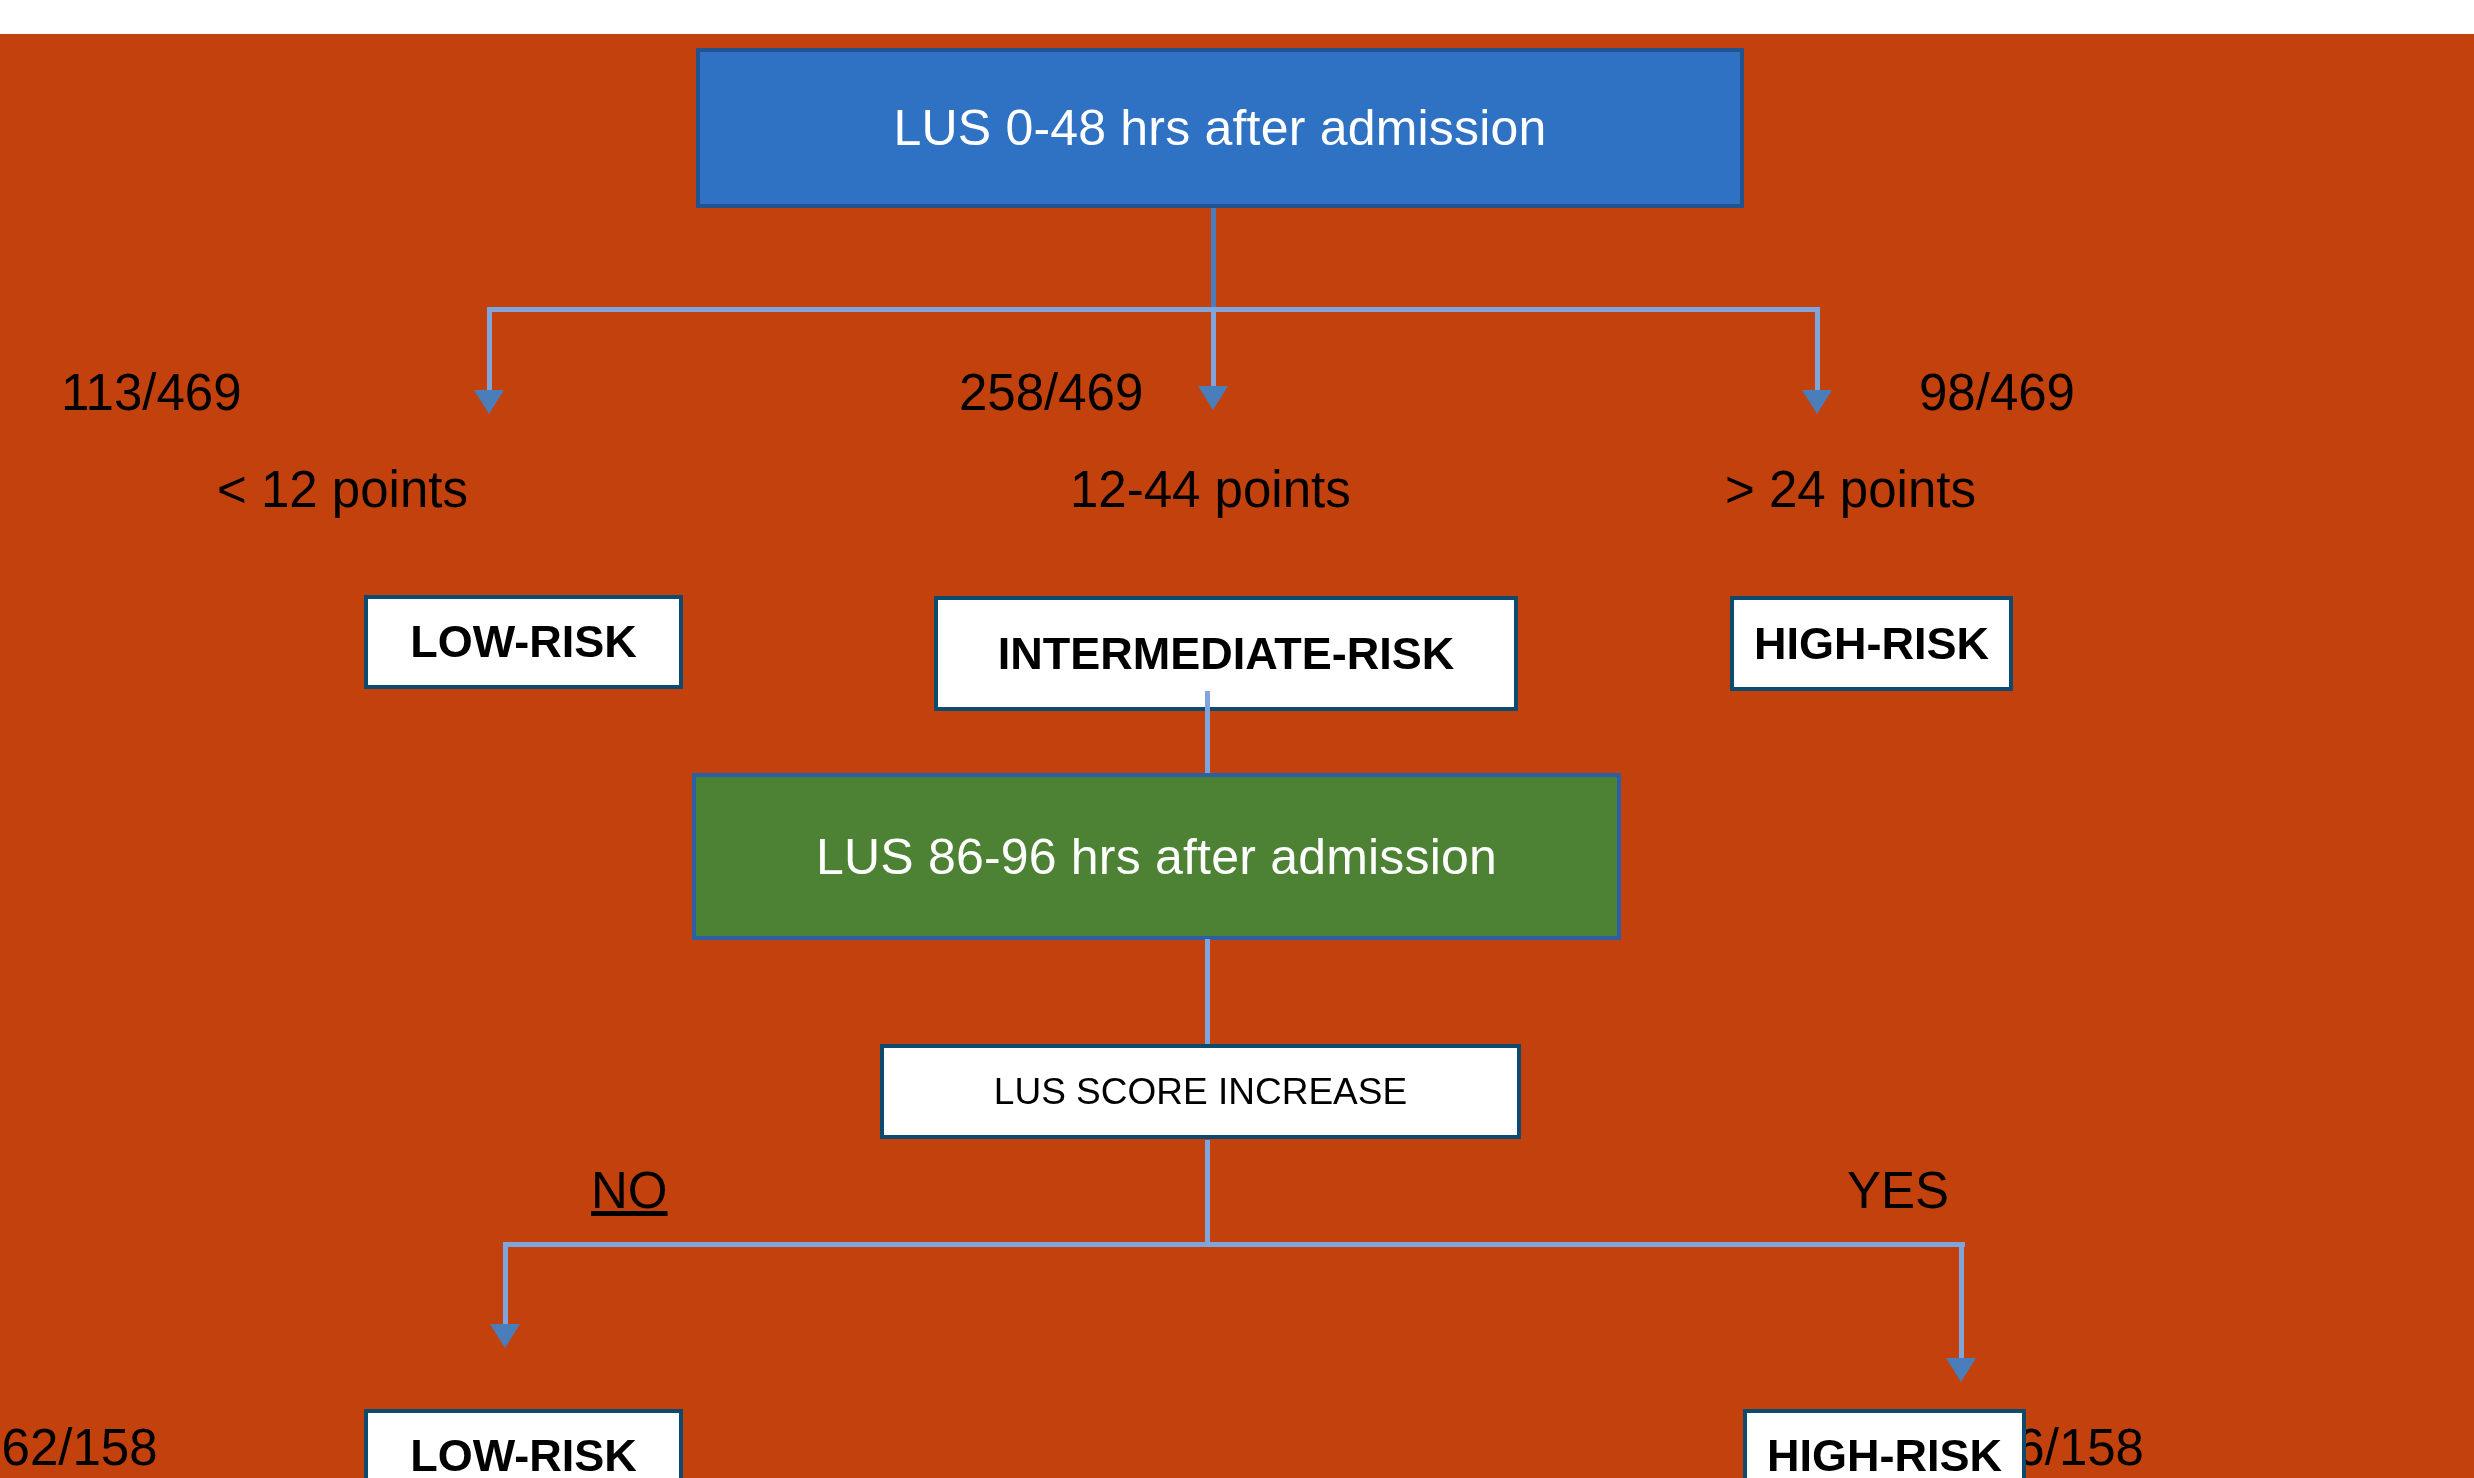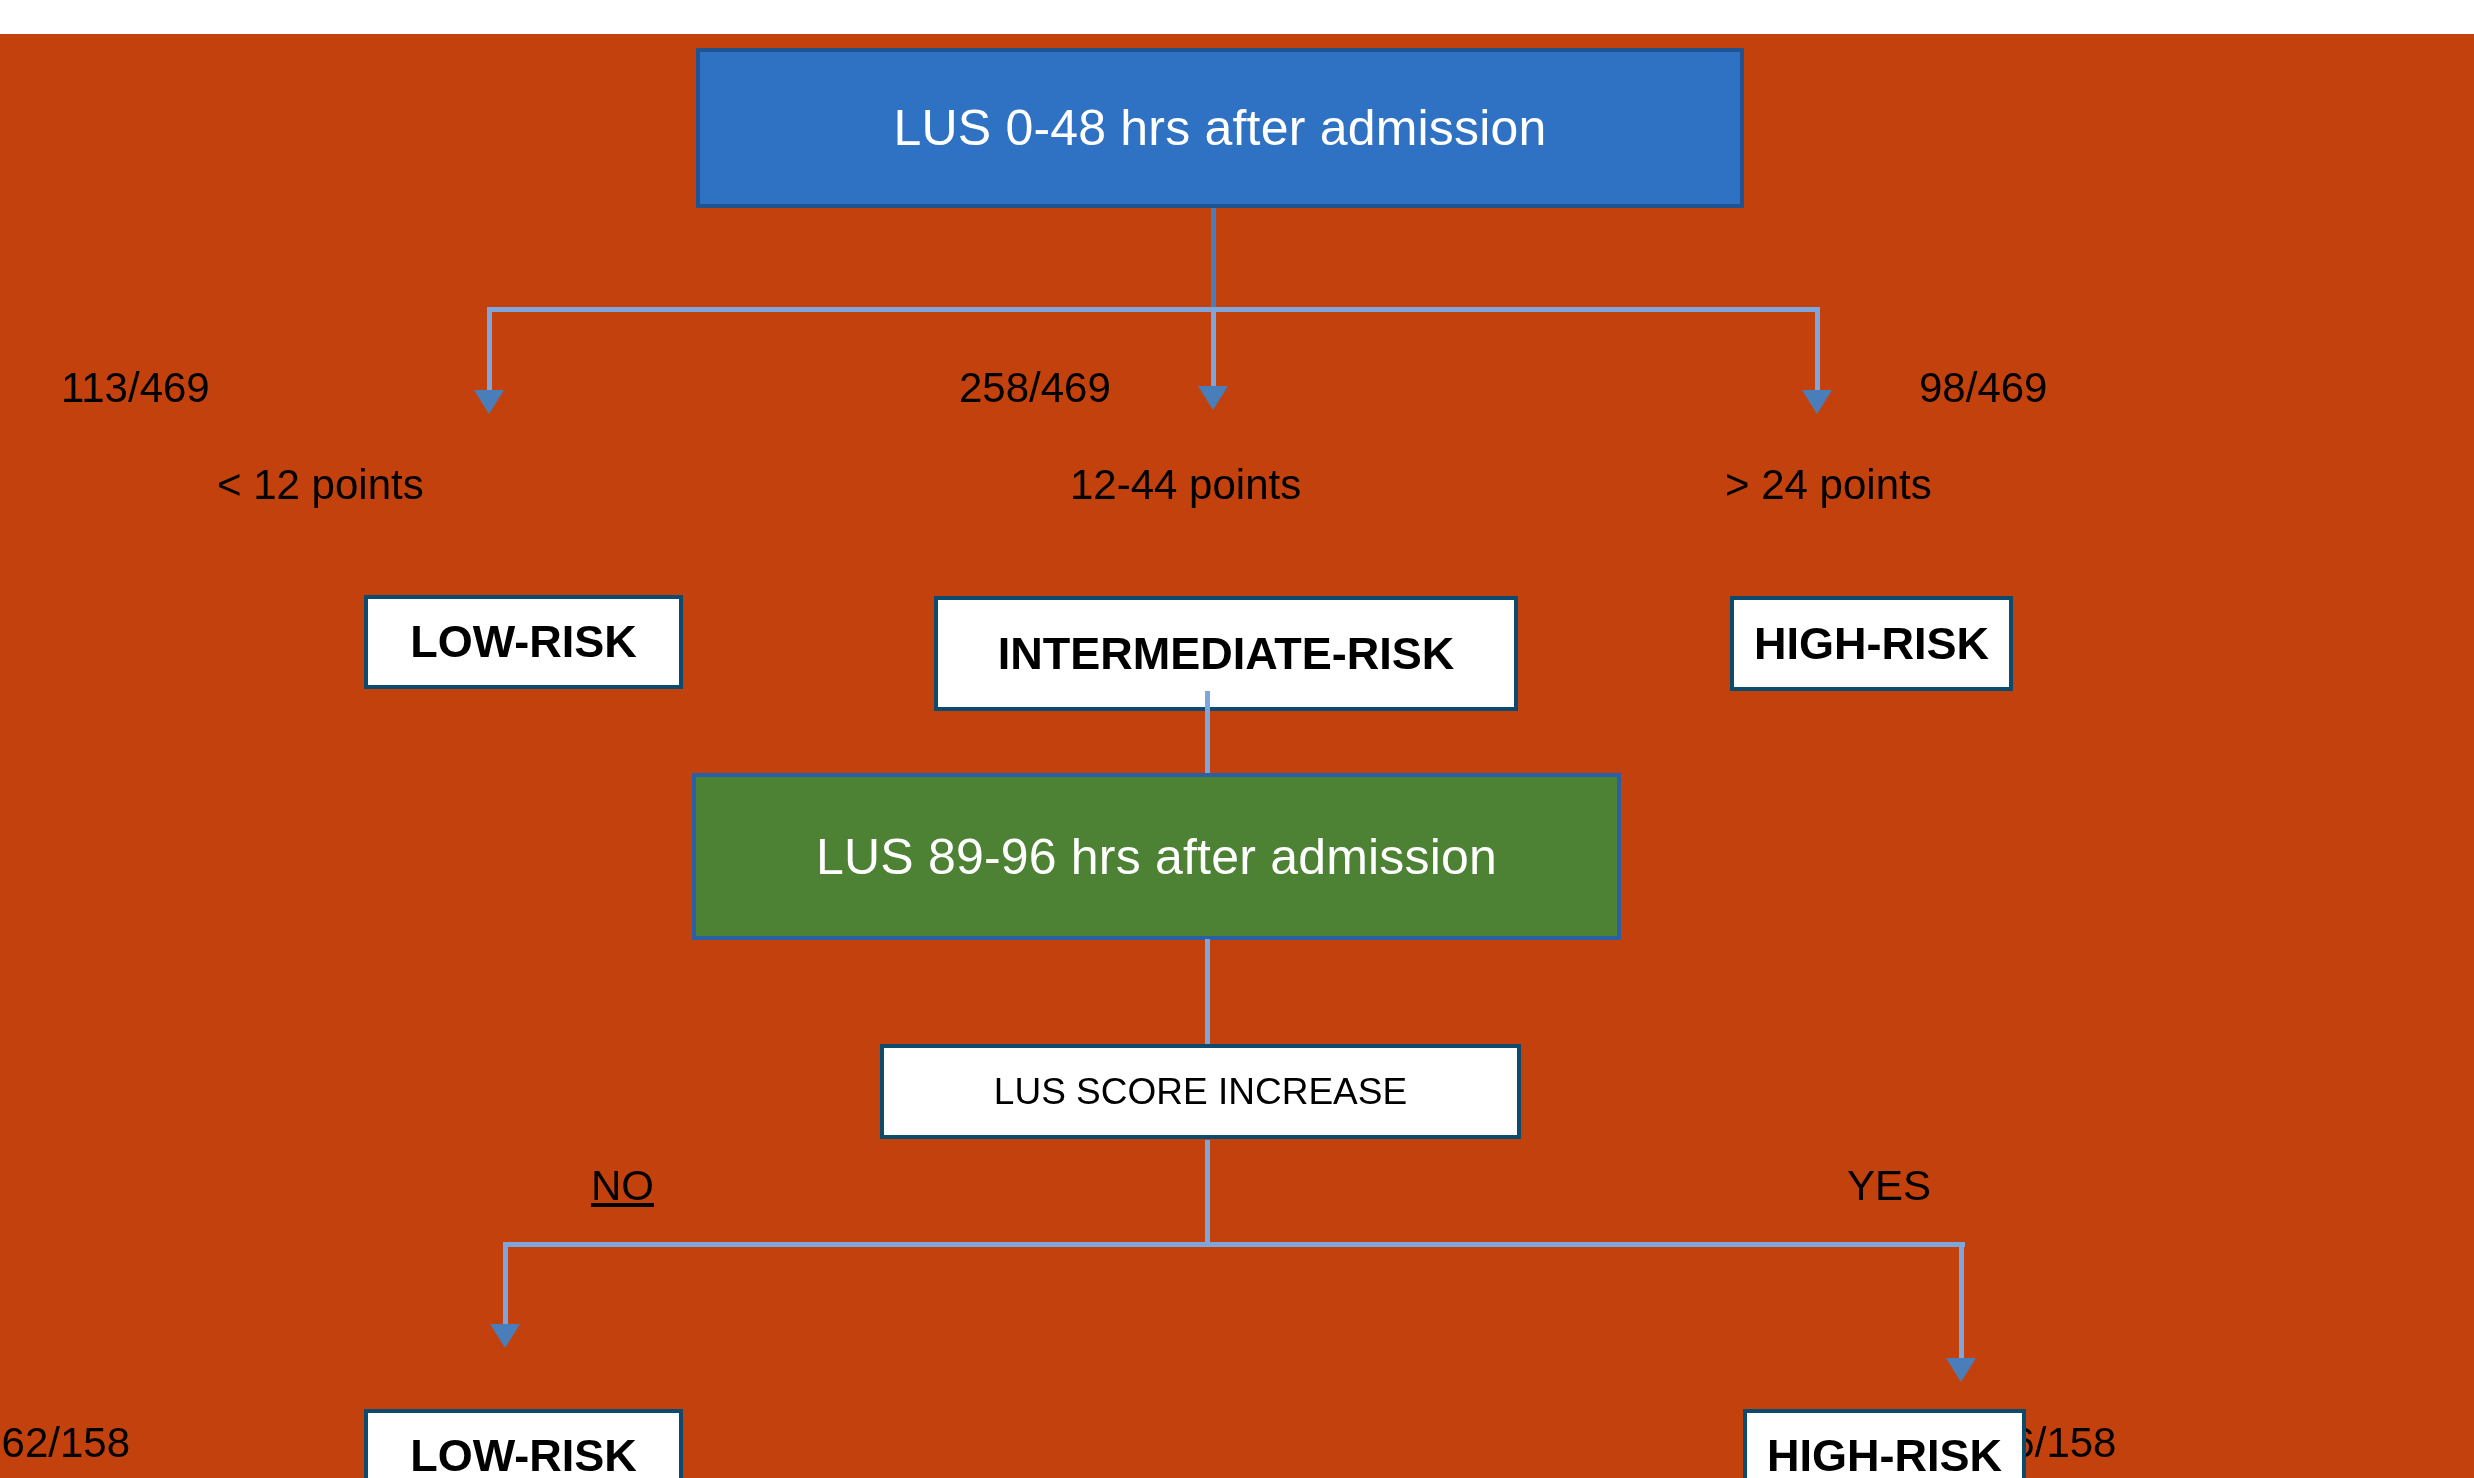--- a/index.html
+++ b/index.html
@@ -53,21 +53,21 @@
     color: #000000;
     white-space: nowrap;
   }
   .out-box.bold { font-weight: 700; }
   .out-box.reg  { font-weight: 400; }
 
   
   .lbl {
     position: absolute;
     color: #000000;
-    font-size: 42px;
+    font-size: 51px;
     font-weight: 400;
     white-space: nowrap;
     line-height: 1;
   }
 
   
   .vline {
     position: absolute;
     background: #7FA6DC;
   }
@@ -114,21 +114,21 @@
   <div class="lbl" style="left:1725px; top:430px;">&gt; 24 points</div>
 
   <div class="out-box bold" style="left:364px; top:561px; width:319px; height:94px; font-size:45px;">LOW-RISK</div>
 
   <div class="out-box bold" style="left:934px; top:562px; width:584px; height:115px; font-size:45px;">INTERMEDIATE-RISK</div>
 
   <div class="out-box bold" style="left:1730px; top:562px; width:283px; height:95px; font-size:45px;">HIGH-RISK</div>
 
   <div class="vline" style="left:1205px; top:657px; width:4.9px; height:85px;"></div>
 
-  <div class="proc-box proc-green" style="left:692px; top:739px; width:929px; height:167px; font-size:50px;">LUS 89-96 hrs after admission</div>
+  <div class="proc-box proc-green" style="left:692px; top:739px; width:929px; height:167px; font-size:50px;">LUS 86-96 hrs after admission</div>
 
   <div class="vline" style="left:1205px; top:905px; width:4.9px; height:107px;"></div>
 
   <div class="out-box reg" style="left:880px; top:1010px; width:641px; height:95px; font-size:37px;">LUS SCORE INCREASE</div>
 
   <div class="vline" style="left:1205px; top:1106px; width:4.9px; height:106px;"></div>
   <div class="hline" style="left:506px; top:1208px; width:1459px; height:4.9px;"></div>
 
   <div class="vline" style="left:503px; top:1208px; width:4.9px; height:83px;"></div>
   <div class="arrowhead" style="left:490px; top:1290px;"></div>

